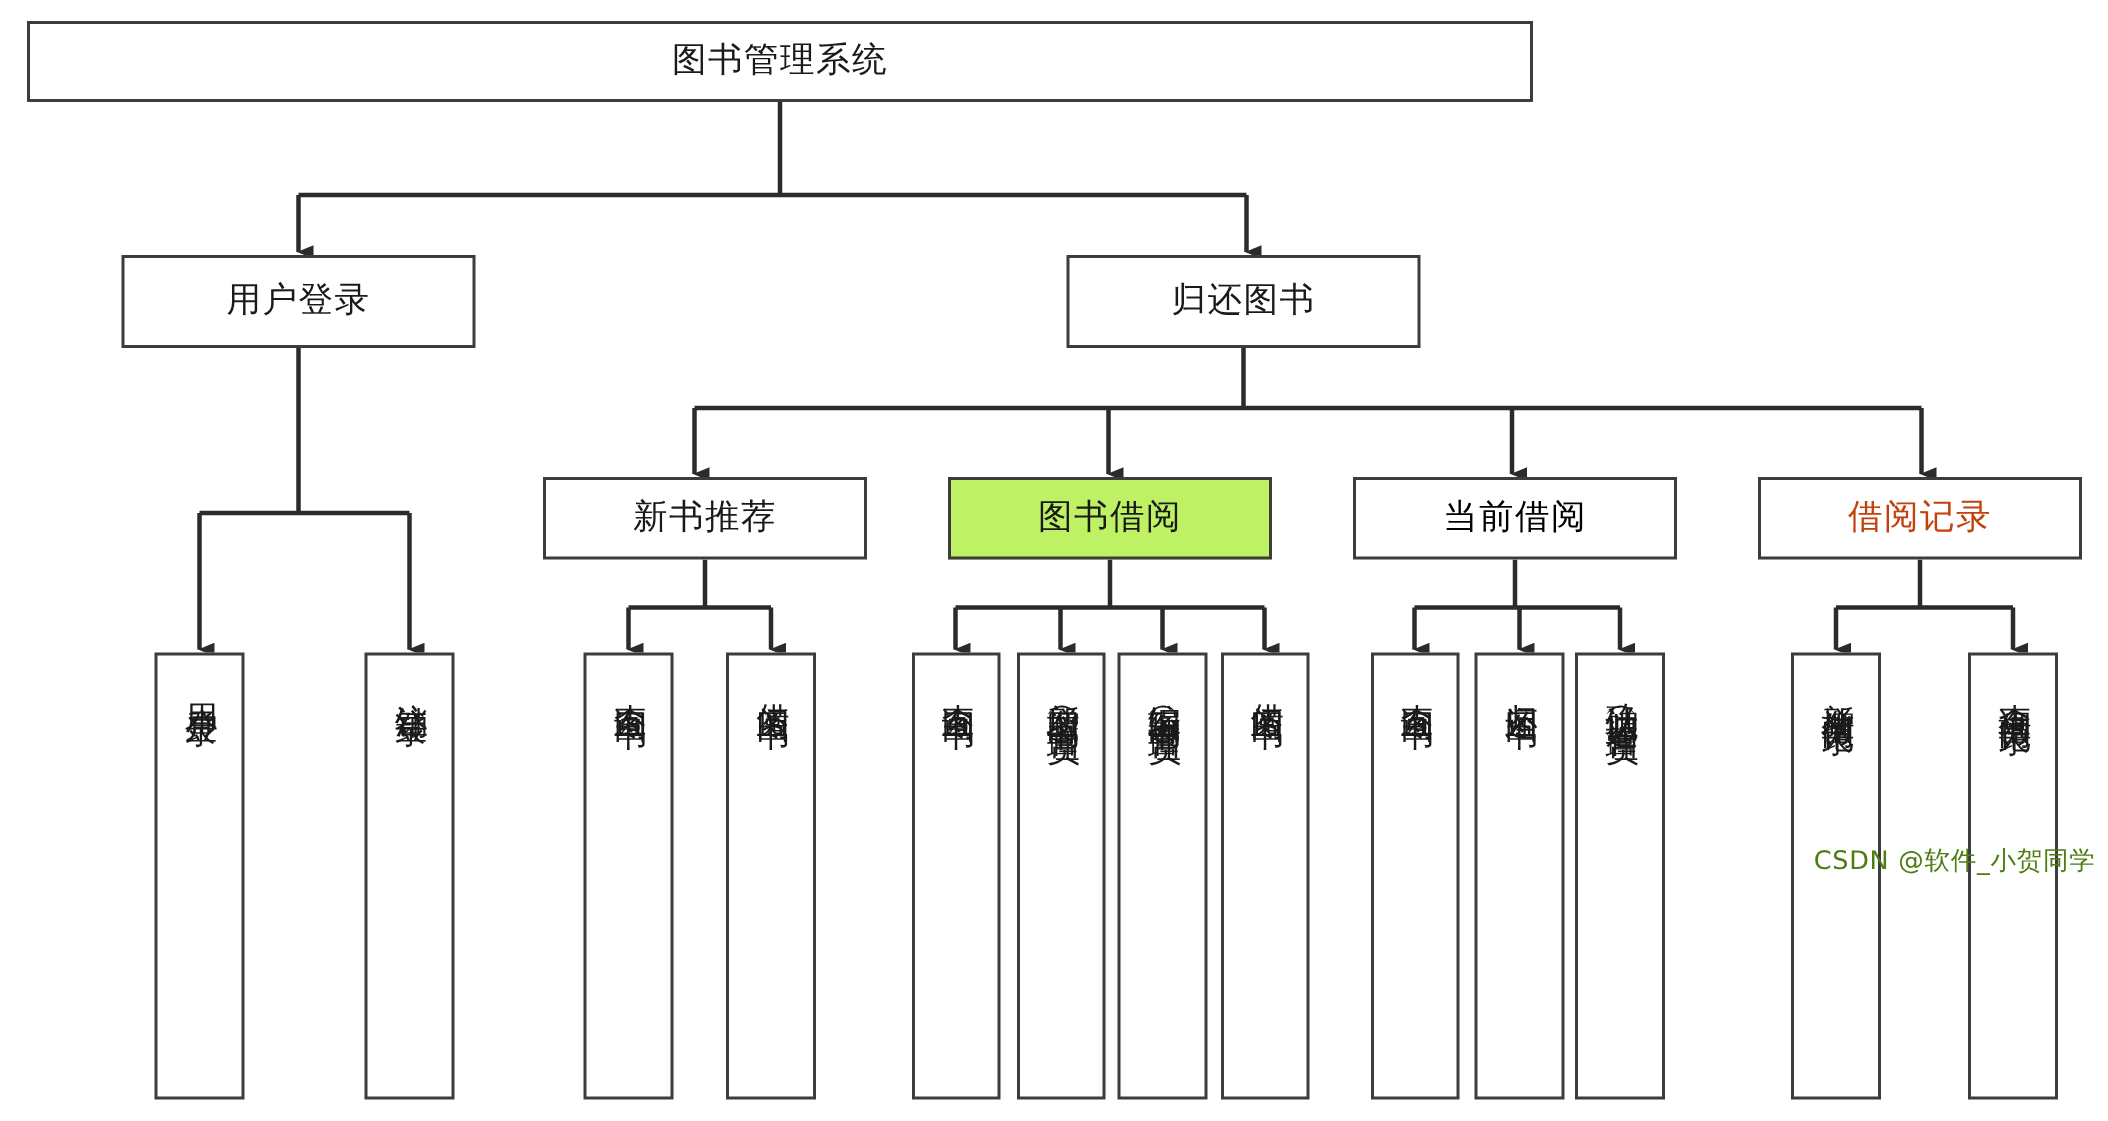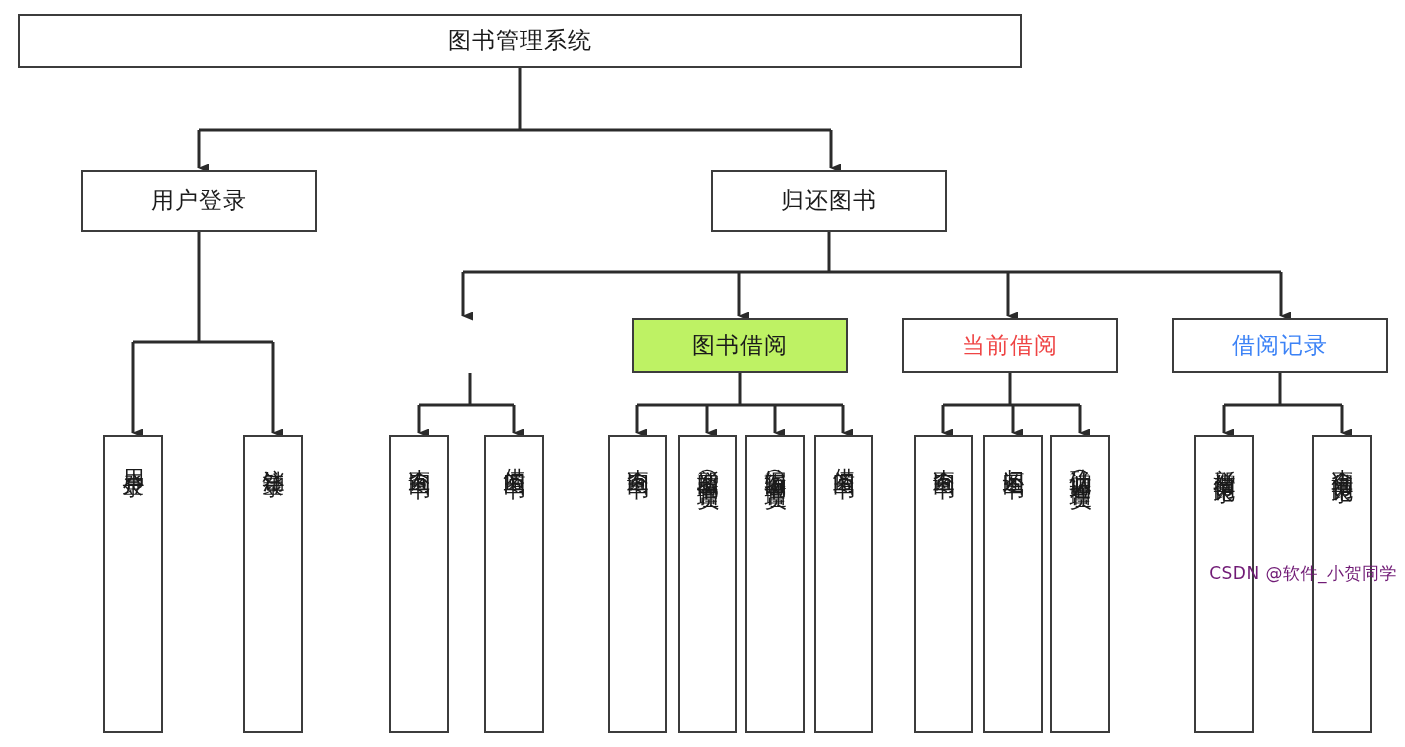--- a/index.html
+++ b/index.html
@@ -130,27 +130,30 @@
     <span>图书管理系统</span>
   </div>
 
   <div class="node horiz" style="left: 81px; top: 170px; width: 236px; height: 62px; border-color: rgb(60, 60, 60); background: rgb(255, 255, 255); color: rgb(26, 26, 26);">
     <span>用户登录</span>
   </div>
   <div class="node horiz" style="left: 711px; top: 170px; width: 236px; height: 62px; border-color: rgb(60, 60, 60); background: rgb(255, 255, 255); color: rgb(26, 26, 26);">
     <span>归还图书</span>
   </div>
 
+  <div class="node horiz" style="left: 362px; top: 318px; width: 216px; height: 55px; border-color: rgb(60, 60, 60); background: rgb(255, 255, 255); color: rgb(26, 26, 26);">
+    <span>新书推荐</span>
+  </div>
   <div class="node horiz" style="left: 632px; top: 318px; width: 216px; height: 55px; border-color: rgb(60, 60, 60); background: #bef264; color: rgb(26, 26, 26);">
     <span>图书借阅</span>
   </div>
-  <div class="node horiz" style="left: 902px; top: 318px; width: 216px; height: 55px; border-color: rgb(60, 60, 60); background: rgb(255, 255, 255); color: #ef4444;">
+  <div class="node horiz" style="left: 902px; top: 318px; width: 216px; height: 55px; border-color: rgb(60, 60, 60); background: rgb(255, 255, 255); color: #000000;">
     <span>当前借阅</span>
   </div>
-  <div class="node horiz" style="left: 1172px; top: 318px; width: 216px; height: 55px; border-color: rgb(60, 60, 60); background: rgb(255, 255, 255); color: #3b82f6;">
+  <div class="node horiz" style="left: 1172px; top: 318px; width: 216px; height: 55px; border-color: rgb(60, 60, 60); background: rgb(255, 255, 255); color: #c2410c;">
     <span>借阅记录</span>
   </div>
 
   <div class="node vert" style="left: 103px; top: 435px; width: 60px; height: 298px; border-color: rgb(60, 60, 60); background: rgb(255, 255, 255); color: rgb(26, 26, 26);">
     <span class="vtext">用户登录</span>
   </div>
   <div class="node vert" style="left: 243px; top: 435px; width: 60px; height: 298px; border-color: rgb(60, 60, 60); background: rgb(255, 255, 255); color: rgb(26, 26, 26);">
     <span class="vtext">注销登录</span>
   </div>
   <div class="node vert" style="left: 389px; top: 435px; width: 60px; height: 298px; border-color: rgb(60, 60, 60); background: rgb(255, 255, 255); color: rgb(26, 26, 26);">
@@ -180,15 +183,15 @@
   <div class="node vert" style="left: 1050px; top: 435px; width: 60px; height: 298px; border-color: rgb(60, 60, 60); background: rgb(255, 255, 255); color: rgb(26, 26, 26);">
     <span class="vtext">确认归还（管理员）</span>
   </div>
   <div class="node vert" style="left: 1194px; top: 435px; width: 60px; height: 298px; border-color: rgb(60, 60, 60); background: rgb(255, 255, 255); color: rgb(26, 26, 26);">
     <span class="vtext">新增借阅记录</span>
   </div>
   <div class="node vert" style="left: 1312px; top: 435px; width: 60px; height: 298px; border-color: rgb(60, 60, 60); background: rgb(255, 255, 255); color: rgb(26, 26, 26);">
     <span class="vtext">查询借阅记录</span>
   </div>
 
-  <div id="watermark" style="color: #701a75;">CSDN @软件_小贺同学</div>
+  <div id="watermark" style="color: #4d7c0f;">CSDN @软件_小贺同学</div>
 
 </div>
 
 </body></html>

